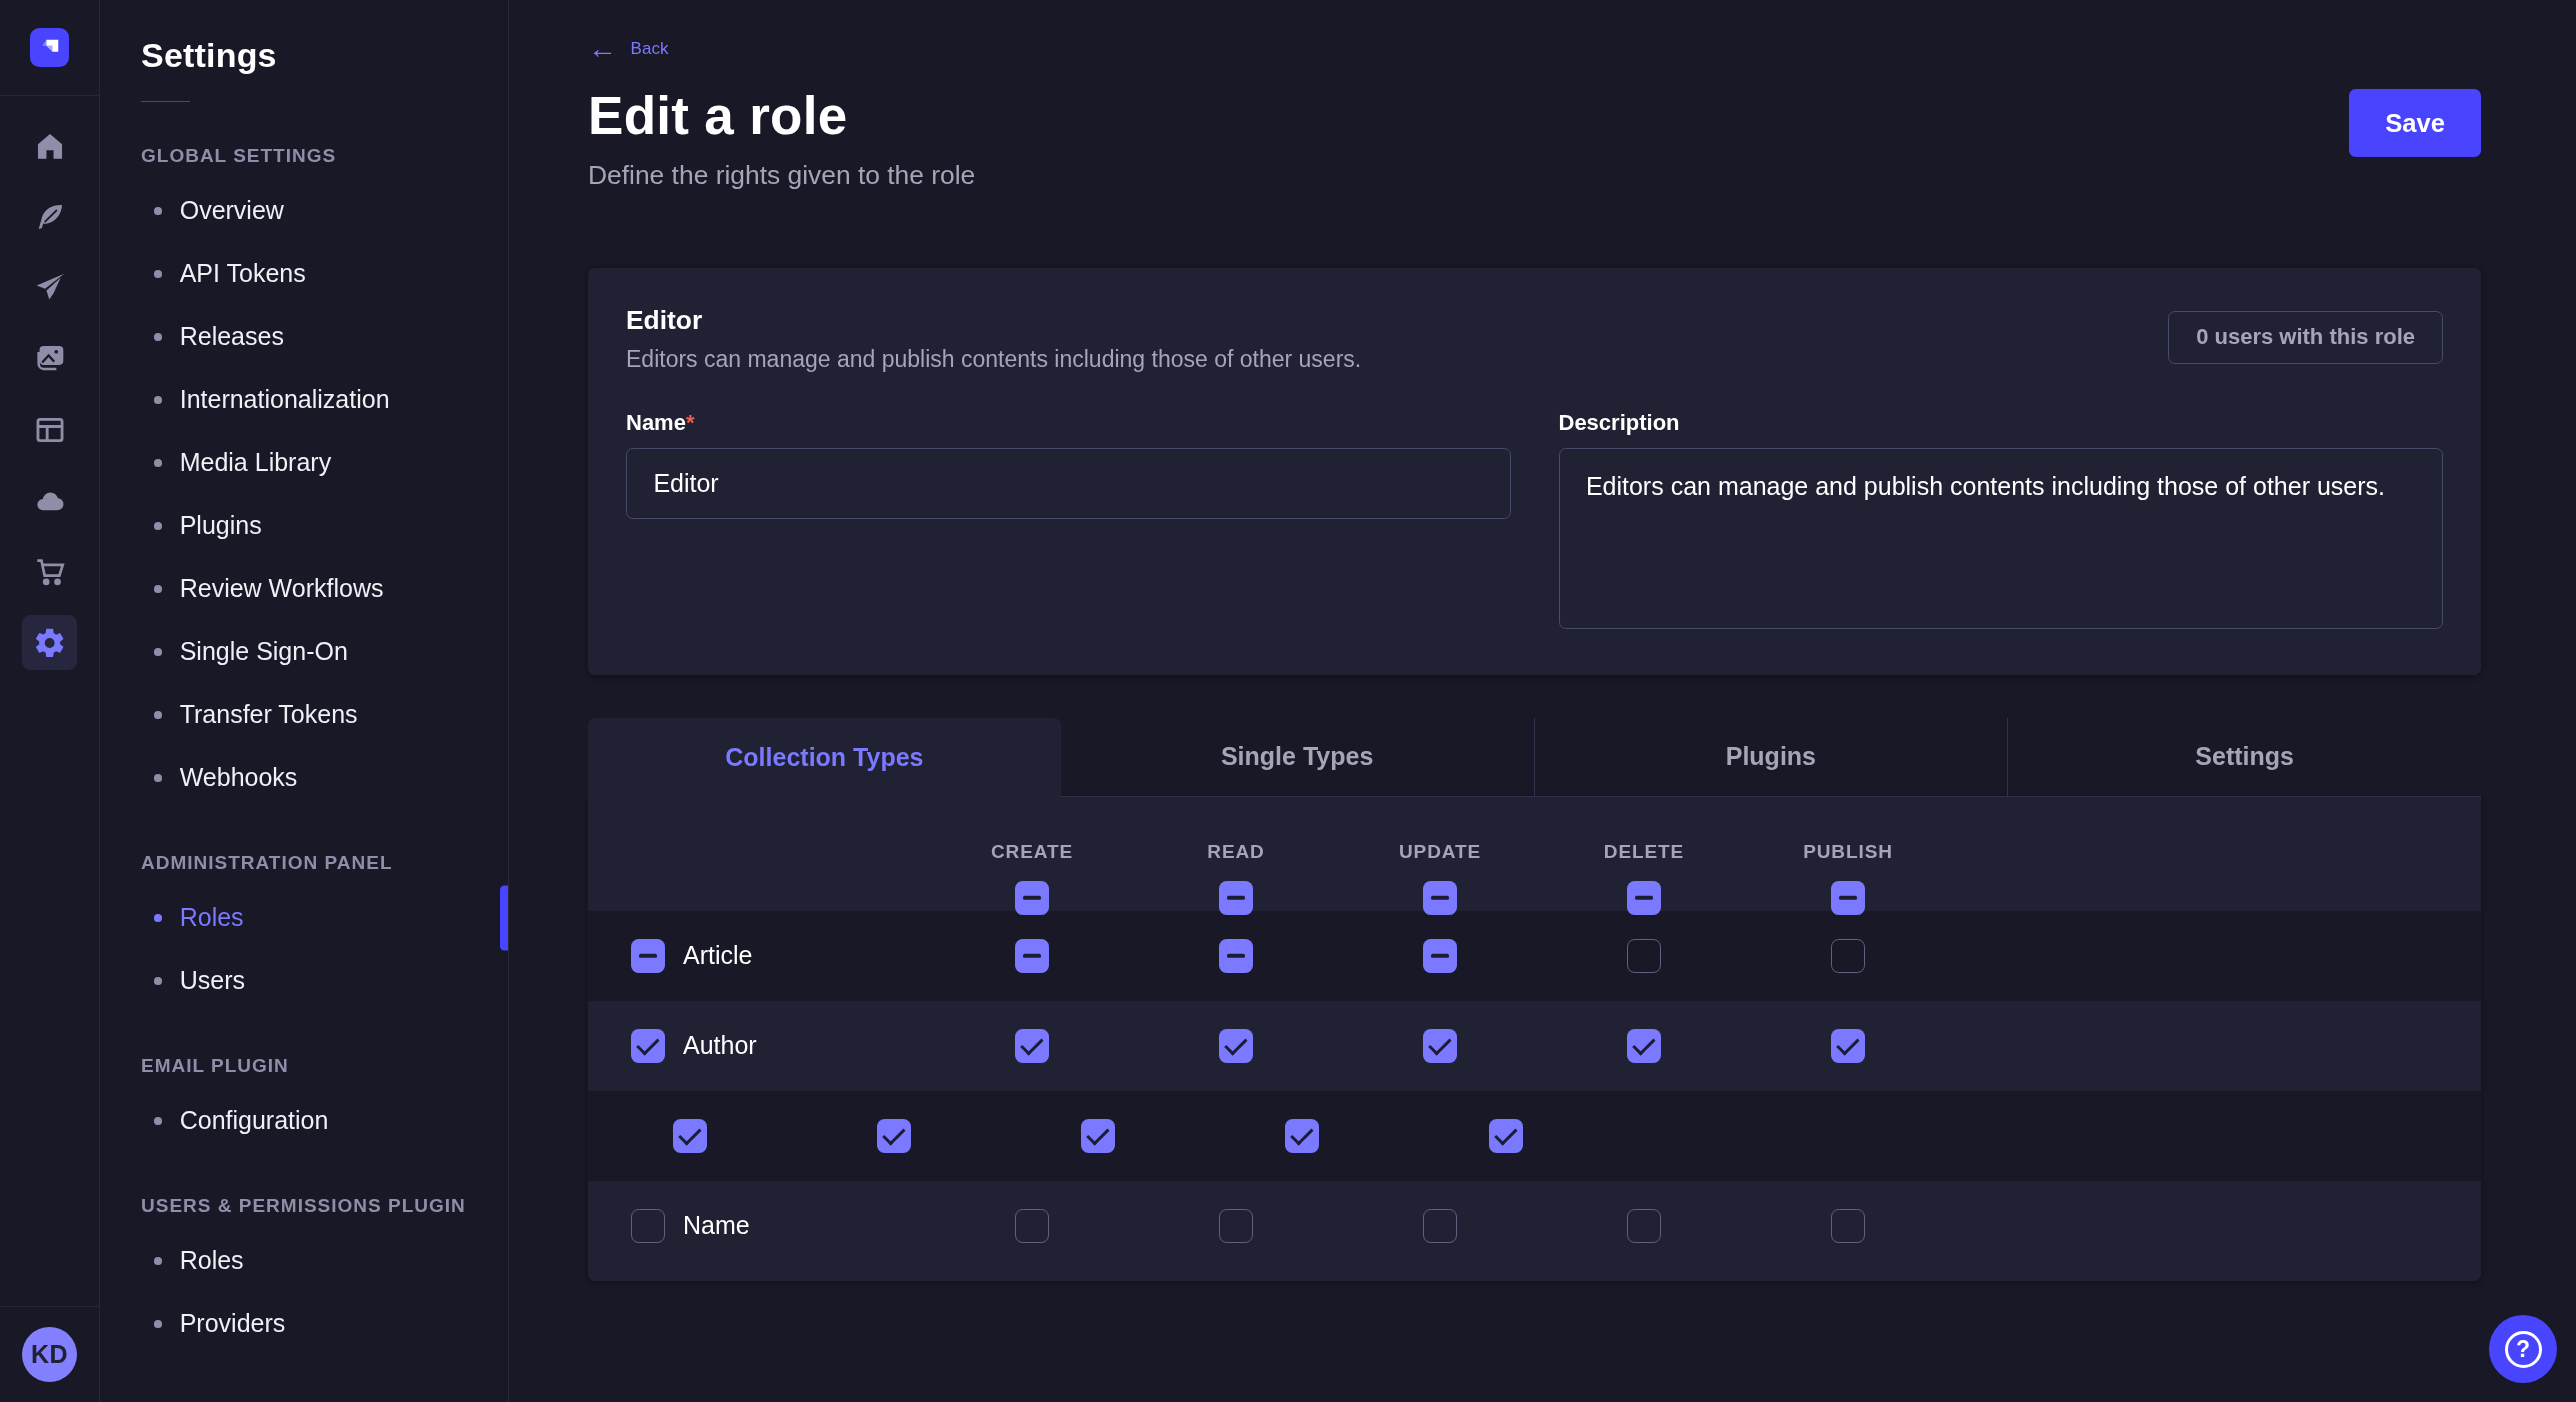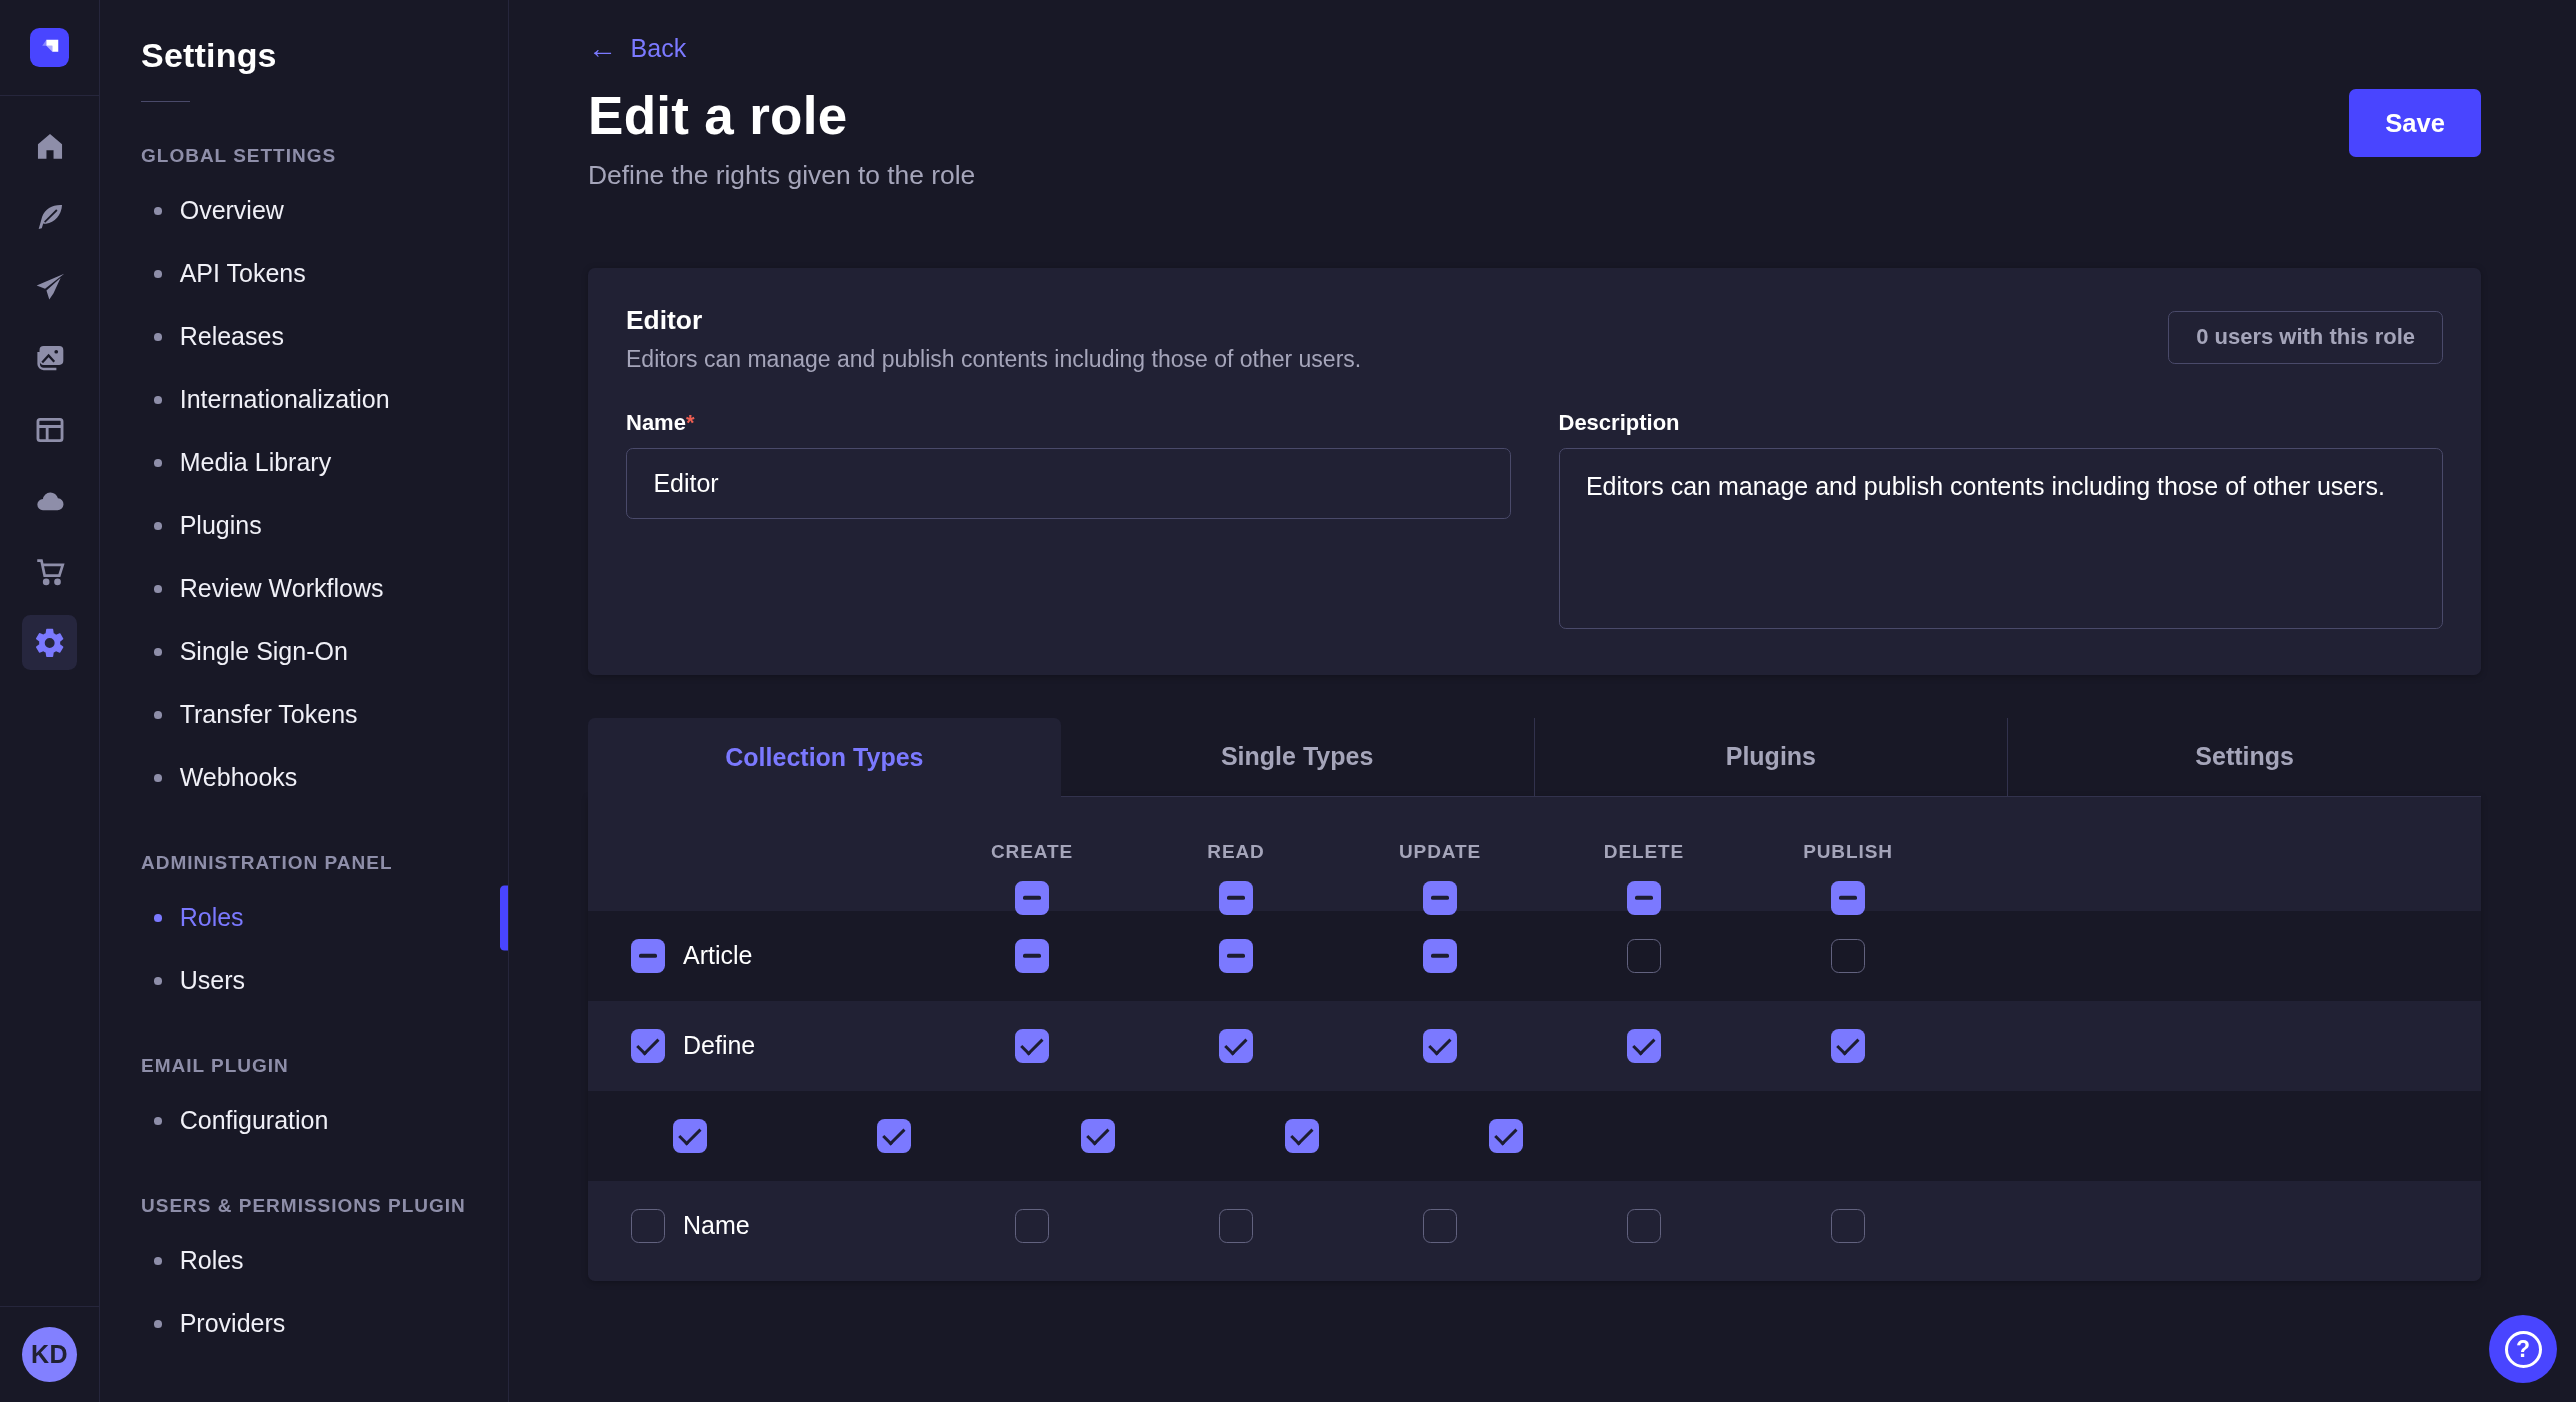--- a/index.html
+++ b/index.html
@@ -35,21 +35,21 @@
   .side-item .bullet { width:7.7px; height:7.7px; border-radius:50%; background:#8e8ea9; margin-right:18px; flex:none; }
   .side-item.active { color:#7b79ff; }
   .side-item.active .bullet { background:#7b79ff; }
   .side-item.active .active-bar { position:absolute; right:0; top:50%; transform:translateY(-50%);
        width:7.7px; height:65px; background:#4945ff; border-radius:4.3px 0 0 4.3px; }
 
   
   .main { flex:1; height:1402px; position:relative; padding:0 95px 0 79px; overflow:hidden; }
   .back-row { margin-top:34px; display:flex; align-items:center; gap:13.6px; width:max-content; cursor:pointer; }
   .back-arrow { color:#7b79ff; font-size:29px; line-height:1; }
-  .back-label { color:#7b79ff; font-size:25px; }
+  .back-label { color:#7b79ff; font-size:17px; }
   .page-title { margin-top:22px; font-size:53px; font-weight:bold; letter-spacing:0.3px; }
   .page-subtitle { margin-top:13.6px; font-size:26.4px; color:#a5a5ba; }
   .save-btn { position:absolute; top:89px; right:95px; height:68px; padding:0 36px; background:#4945ff;
               border:none; border-radius:6.8px; color:#ffffff; font-size:25.6px; font-weight:bold;
               font-family:"Liberation Sans", sans-serif; cursor:pointer; }
 
   
   .card { background:#212134; border-radius:6.8px; box-shadow:0 1.7px 6.8px rgba(0,0,0,0.25); }
   .role-card { margin-top:77px; padding:37px 38px 43px 38px; position:relative; }
   .role-card-title { font-size:26.4px; font-weight:bold; }
@@ -321,21 +321,21 @@
             <div class="perm-cell">
               <span class="cb unchecked"></span>
             </div>
             <div class="perm-cell">
               <span class="cb unchecked"></span>
             </div>
           </div>
           <div class="perm-row">
             <div class="perm-lead">
               <span class="cb checked"></span>
-              <span class="row-label">Define</span>
+              <span class="row-label">Author</span>
             </div>
             <div class="perm-cell">
               <span class="cb checked"></span>
             </div>
             <div class="perm-cell">
               <span class="cb checked"></span>
             </div>
             <div class="perm-cell">
               <span class="cb checked"></span>
             </div>

